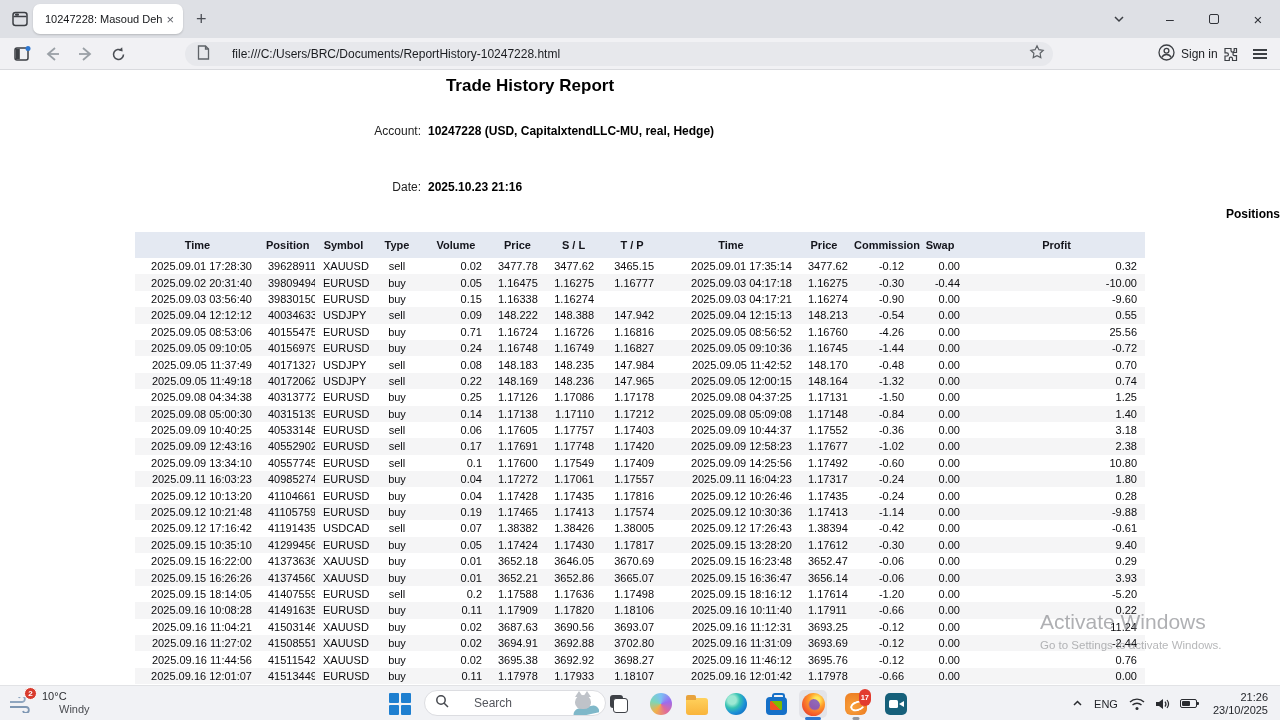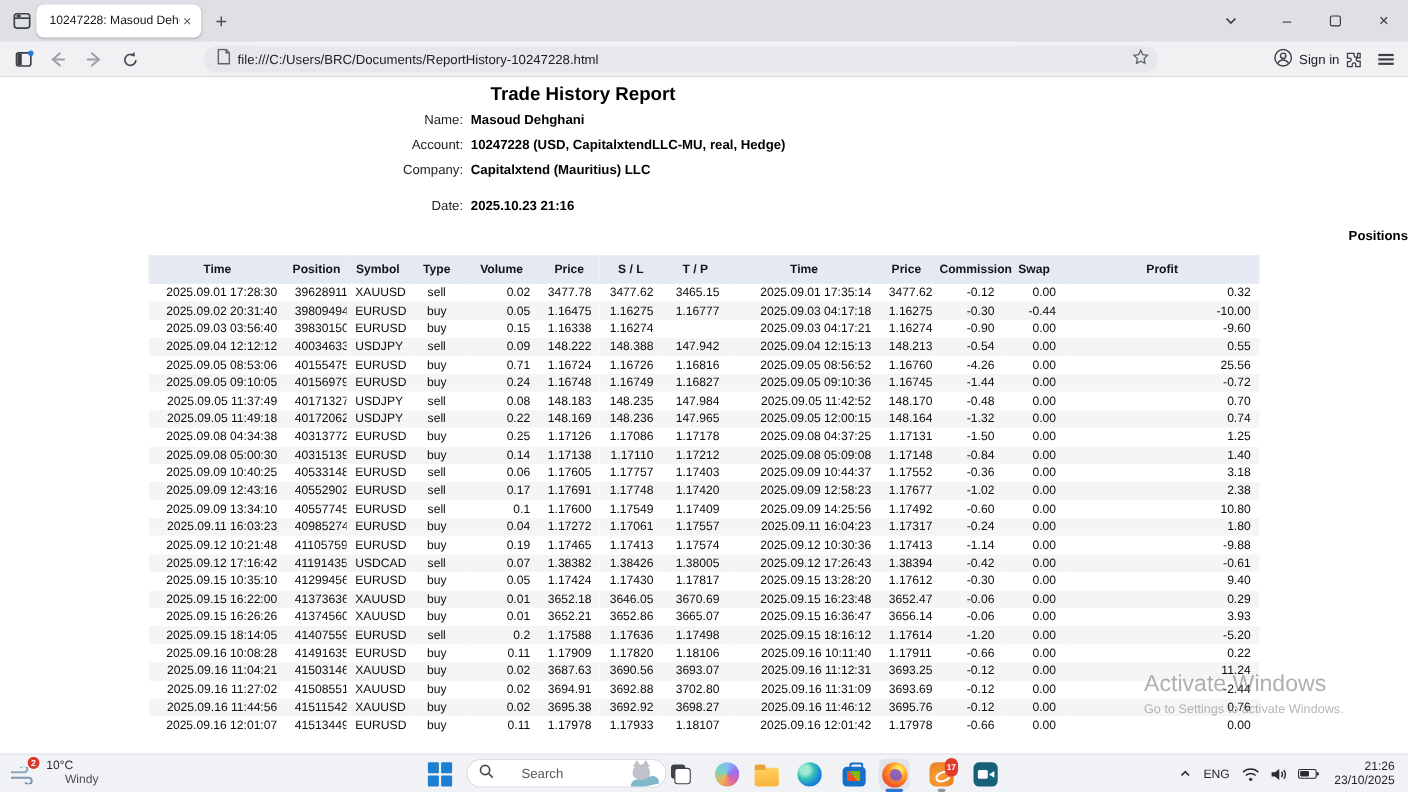--- a/index.html
+++ b/index.html
@@ -21,21 +21,21 @@
   .win-btn.minimize { font-size:14px; }
   .restore-glyph { position:relative; width:10px; height:10px; border:1px solid #303238; border-radius:2px; background:#DEE0E5; }
   .restore-glyph::before { content:""; position:absolute; left:2px; top:-4px; width:10px; height:10px; border:1px solid #303238; border-radius:2px; z-index:-1; }
   .close-glyph { font-size:15px; }
 
   .toolbar { position:absolute; top:38px; left:0; width:1280px; height:32px; background:#F1F1F4; border-bottom:1px solid #D9DADE; }
   .tb-ico { position:absolute; top:6px; width:20px; height:20px; display:flex; align-items:center; justify-content:center; }
   .sidebar-btn { left:12px; }
   .back-btn { left:42px; } .fwd-btn { left:76px; } .reload-btn { left:108px; }
   .urlbar { position:absolute; left:185px; top:4px; width:868px; height:24px; background:#E7E8EC; border-radius:12px;
-            display:flex; align-items:center; padding:0 8px; }
+            display:flex; align-items:center; padding:0 8px;gap:16px; }
   .url-doc { margin:0 6px 0 4px; }
   .url-text { flex:1; font-size:12px; color:#1b1d21; white-space:nowrap; overflow:hidden; }
   .star-btn { margin-left:6px; }
   .signin { position:absolute; left:1150px; top:5px; height:22px; display:flex; align-items:center; gap:6px;
             font-size:12px; color:#1b1d21; padding:0 8px; border-radius:4px; }
   .ext-btn { left:1220px; } .menu-btn { left:1250px; }
   .hamburger { width:14px; height:10px; display:flex; flex-direction:column; justify-content:space-between; }
   .hamburger i { display:block; height:1.6px; background:#3c3f44; }
 
   
@@ -206,31 +206,23 @@
           <i></i>
           <i></i>
           <i></i>
         </span>
     </div>
   </div>
 
   <div class="page">
     <div class="report-title">Trade History Report</div>
 
-    <div class="info-row" style="top:32px">
-      <span class="info-label">Name:</span>
-      <span class="info-value">Masoud Dehghani</span>
-    </div>
     <div class="info-row" style="top:54px">
       <span class="info-label">Account:</span>
       <span class="info-value">10247228 (USD, CapitalxtendLLC-MU, real, Hedge)</span>
-    </div>
-    <div class="info-row" style="top:77px">
-      <span class="info-label">Company:</span>
-      <span class="info-value">Capitalxtend (Mauritius) LLC</span>
     </div>
     <div class="info-row" style="top:110px">
       <span class="info-label">Date:</span>
       <span class="info-value">2025.10.23 21:16</span>
     </div>
 
     <div class="positions-title">Positions</div>
 
     <div class="tbl-wrap">
       <table class="positions">
@@ -469,20 +461,35 @@
               <td class="col-3">buy</td>
               <td class="col-4">0.04</td>
               <td class="col-5">1.17272</td>
               <td class="col-6">1.17061</td>
               <td class="col-7">1.17557</td>
               <td class="col-8">2025.09.11 16:04:23</td>
               <td class="col-9">1.17317</td>
               <td class="col-10">-0.24</td>
               <td class="col-11">0.00</td>
               <td class="col-12">1.80</td>
+            </tr>
+            <tr>
+              <td class="col-0">2025.09.12 10:13:20</td>
+              <td class="col-1">41104661</td>
+              <td class="col-2">EURUSD</td>
+              <td class="col-3">buy</td>
+              <td class="col-4">0.04</td>
+              <td class="col-5">1.17428</td>
+              <td class="col-6">1.17435</td>
+              <td class="col-7">1.17816</td>
+              <td class="col-8">2025.09.12 10:26:46</td>
+              <td class="col-9">1.17435</td>
+              <td class="col-10">-0.24</td>
+              <td class="col-11">0.00</td>
+              <td class="col-12">0.28</td>
             </tr>
             <tr>
               <td class="col-0">2025.09.12 10:21:48</td>
               <td class="col-1">41105759</td>
               <td class="col-2">EURUSD</td>
               <td class="col-3">buy</td>
               <td class="col-4">0.19</td>
               <td class="col-5">1.17465</td>
               <td class="col-6">1.17413</td>
               <td class="col-7">1.17574</td>

